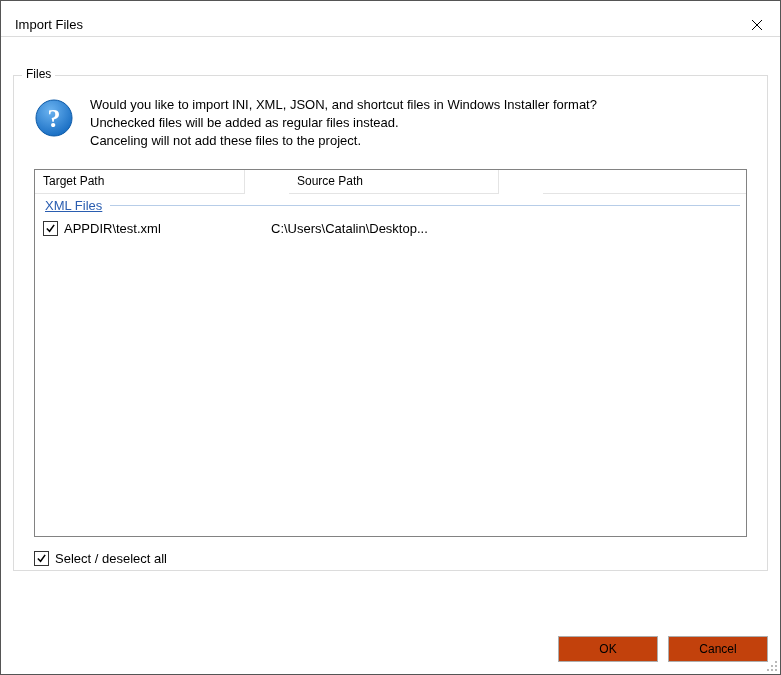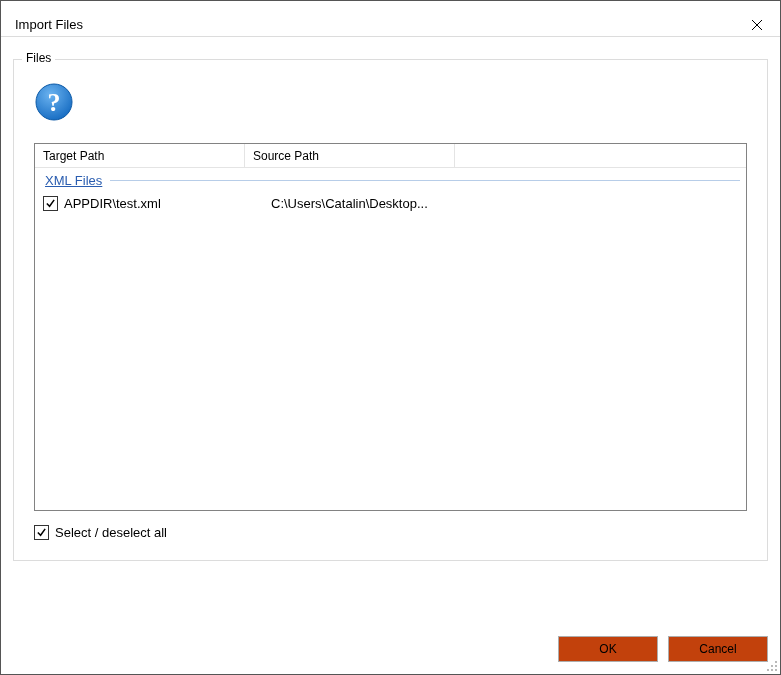--- a/index.html
+++ b/index.html
@@ -33,21 +33,22 @@
       justify-content: center;
       cursor: pointer;
     }
     .close-btn svg { width: 12px; height: 12px; }
     .content {
       padding: 22px 12px 12px 12px;
     }
     .groupbox {
       border: 1px solid #dcdcdc;
       position: relative;
-      padding: 16px 20px 20px 20px;
+      padding: 16px 20px 4px 20px;
+      margin-top: 16px;
     }
     .groupbox-label {
       position: absolute;
       top: -9px;
       left: 8px;
       background: #ffffff;
       padding: 0 4px;
       font-size: 12px;
     }
     .info-row {
@@ -68,20 +69,21 @@
     .table-wrap {
       border: 1px solid #828282;
       background: #ffffff;
       height: 368px;
       overflow: hidden;
     }
     .table-header {
       display: flex;
       height: 24px;
       align-items: center;
+      gap: 44px;
     }
     .th {
       padding: 4px 8px;
       font-size: 12px;
       border-right: 1px solid #e4e4e4;
       border-bottom: 1px solid #e4e4e4;
       height: 100%;
       display: flex;
       align-items: center;
     }
@@ -186,20 +188,25 @@
         <svg width="40" height="40" viewBox="0 0 40 40">
           <defs>
             <radialGradient id="g1" cx="40%" cy="30%" r="70%">
               <stop offset="0%" stop-color="#6bb3f0"></stop>
               <stop offset="100%" stop-color="#1a6fc4"></stop>
             </radialGradient>
           </defs>
           <circle cx="20" cy="20" r="18" fill="url(#g1)" stroke="#0d5aa7" stroke-width="1"></circle>
           <text x="20" y="29" text-anchor="middle" font-size="26" font-weight="bold" fill="#ffffff" font-family="Georgia, serif">?</text>
         </svg>
+      </div>
+      <div class="info-text">
+        <div>Would you like to import INI, XML, JSON, and shortcut files in Windows Installer format?</div>
+        <div>Unchecked files will be added as regular files instead.</div>
+        <div>Canceling will not add these files to the project.</div>
       </div>
     </div>
 
     <div class="table-wrap">
       <div class="table-header">
         <div class="th col1">Target Path</div>
         <div class="th col2">Source Path</div>
         <div class="th col3"></div>
       </div>
       <div class="group-row">

